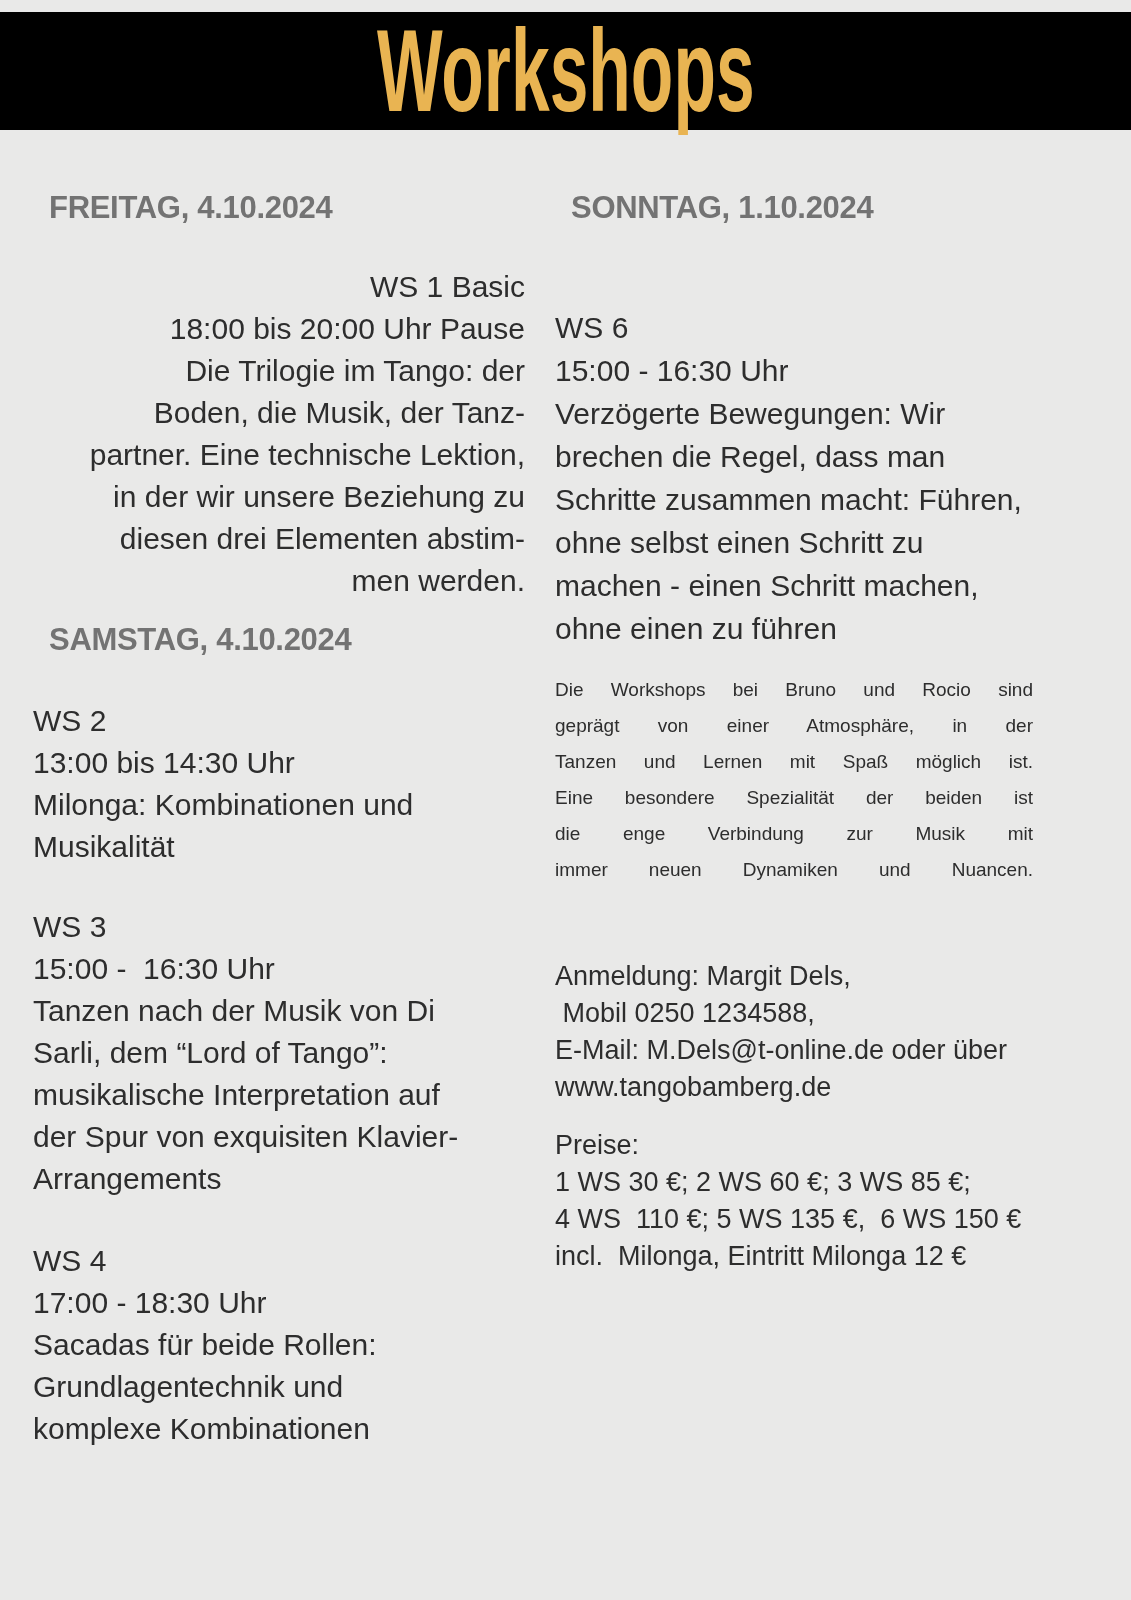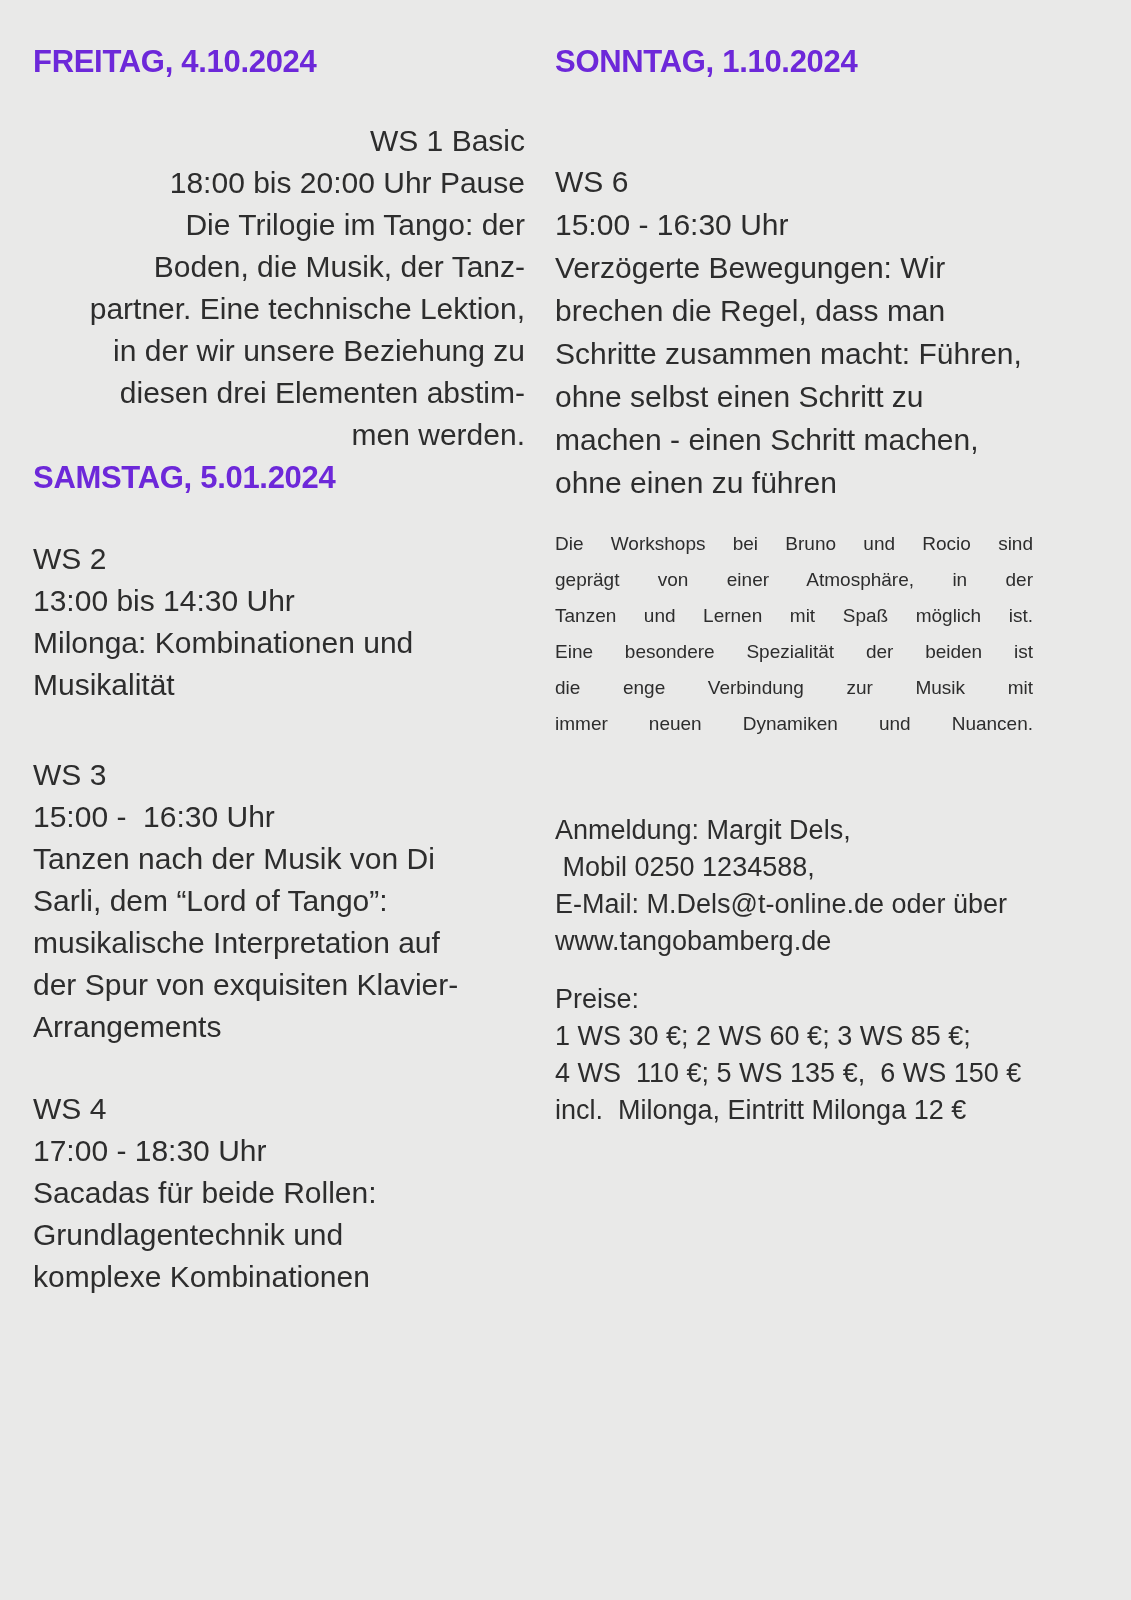--- a/index.html
+++ b/index.html
@@ -39,38 +39,38 @@
   .content {
     display: flex;
     align-items: flex-start;
     box-sizing: border-box;
     padding: 40px 0 0 33px;
     gap: 30px;
   }
   .col-left  { width: 492px; flex: none; }
   .col-right { width: 478px; flex: none; }
   h2.day {
-    margin: 0;
+    margin: 16px;
     font-size: 31px;
     line-height: 44px;
     font-weight: bold;
-    color: #6d28d9;
+    color: #737373;
     letter-spacing: -0.3px;
     white-space: pre-wrap;
   }
   .block {
     font-size: 30px;
     line-height: 42px;
     white-space: pre-wrap;
   }
   .col-right .block { line-height: 43px; }
   .ws1 { margin-top: 36px; text-align: right; }
   .day-sat { margin-top: 84px; }
   .ws2 { margin-top: 38px; }
-  .ws3 { margin-top: 48px; }
+  .ws3 { margin-top: 38px; }
   .ws4 { margin-top: 40px; }
   .ws5 { margin-top: 52px; }
   .ws6 { margin-top: 76px; }
   .about {
     margin: 22px 0 0 0;
     font-size: 19px;
     line-height: 36px;
     white-space: pre-wrap;
     text-align: justify;
     text-align-last: justify;
@@ -81,34 +81,37 @@
     white-space: pre-wrap;
   }
   .contact { margin-top: 70px; }
   .prices  { margin-top: 21px; }
 </style>
 </head>
 <body>
 
 <div class="page">
 
+  <header class="title-bar">
+    <h1 class="title">Workshops</h1>
+  </header>
 
   <main class="content">
 
     <section class="col-left">
       <h2 class="day">FREITAG, 4.10.2024</h2>
       <div class="block ws1">WS 1 Basic
 18:00 bis 20:00 Uhr Pause
 Die Trilogie im Tango: der
 Boden, die Musik, der Tanz-
 partner. Eine technische Lektion,
 in der wir unsere Beziehung zu
 diesen drei Elementen abstim-
 men werden.</div>
-      <h2 class="day day-sat">SAMSTAG, 5.01.2024</h2>
+      <h2 class="day day-sat">SAMSTAG, 4.10.2024</h2>
       <div class="block ws2">WS 2
 13:00 bis 14:30 Uhr
 Milonga: Kombinationen und
 Musikalität</div>
       <div class="block ws3">WS 3
 15:00 -  16:30 Uhr
 Tanzen nach der Musik von Di
 Sarli, dem “Lord of Tango”:
 musikalische Interpretation auf
 der Spur von exquisiten Klavier-

